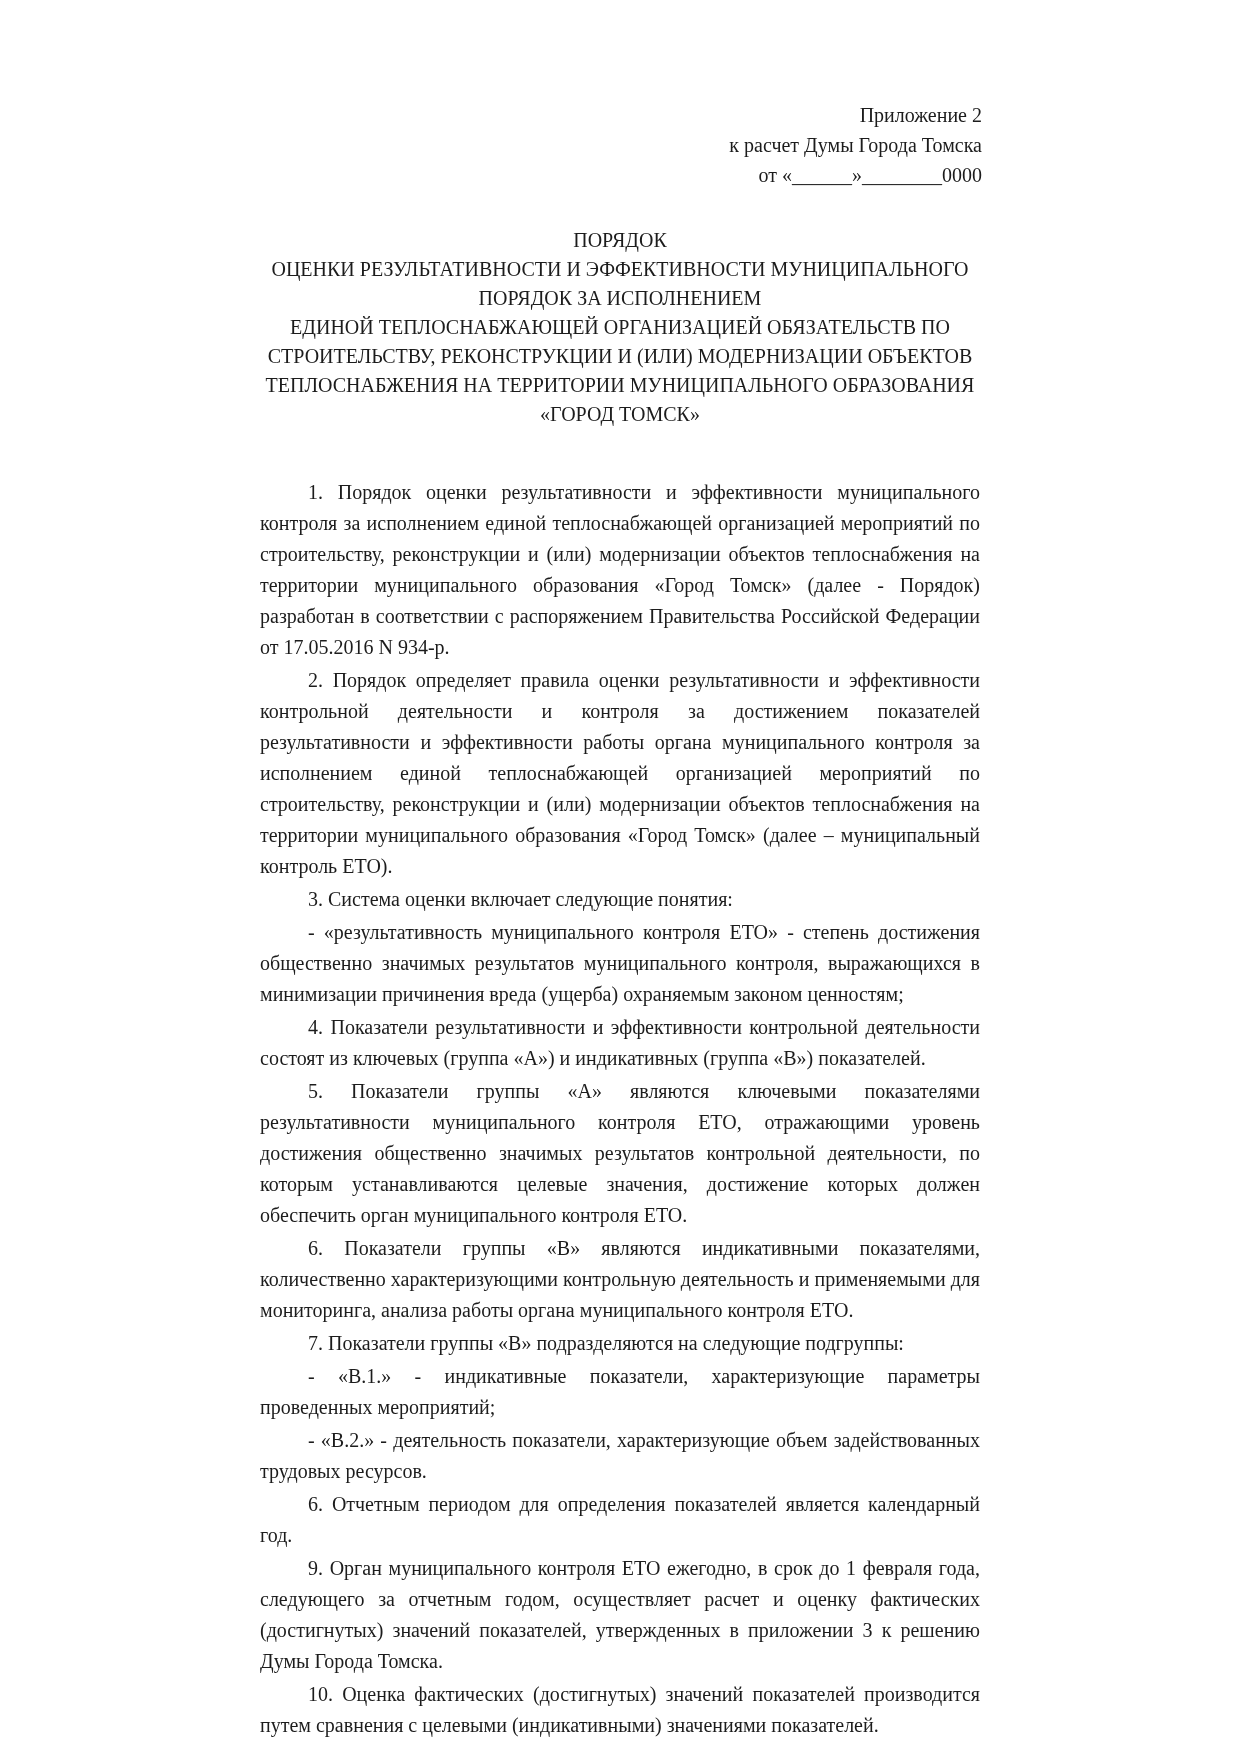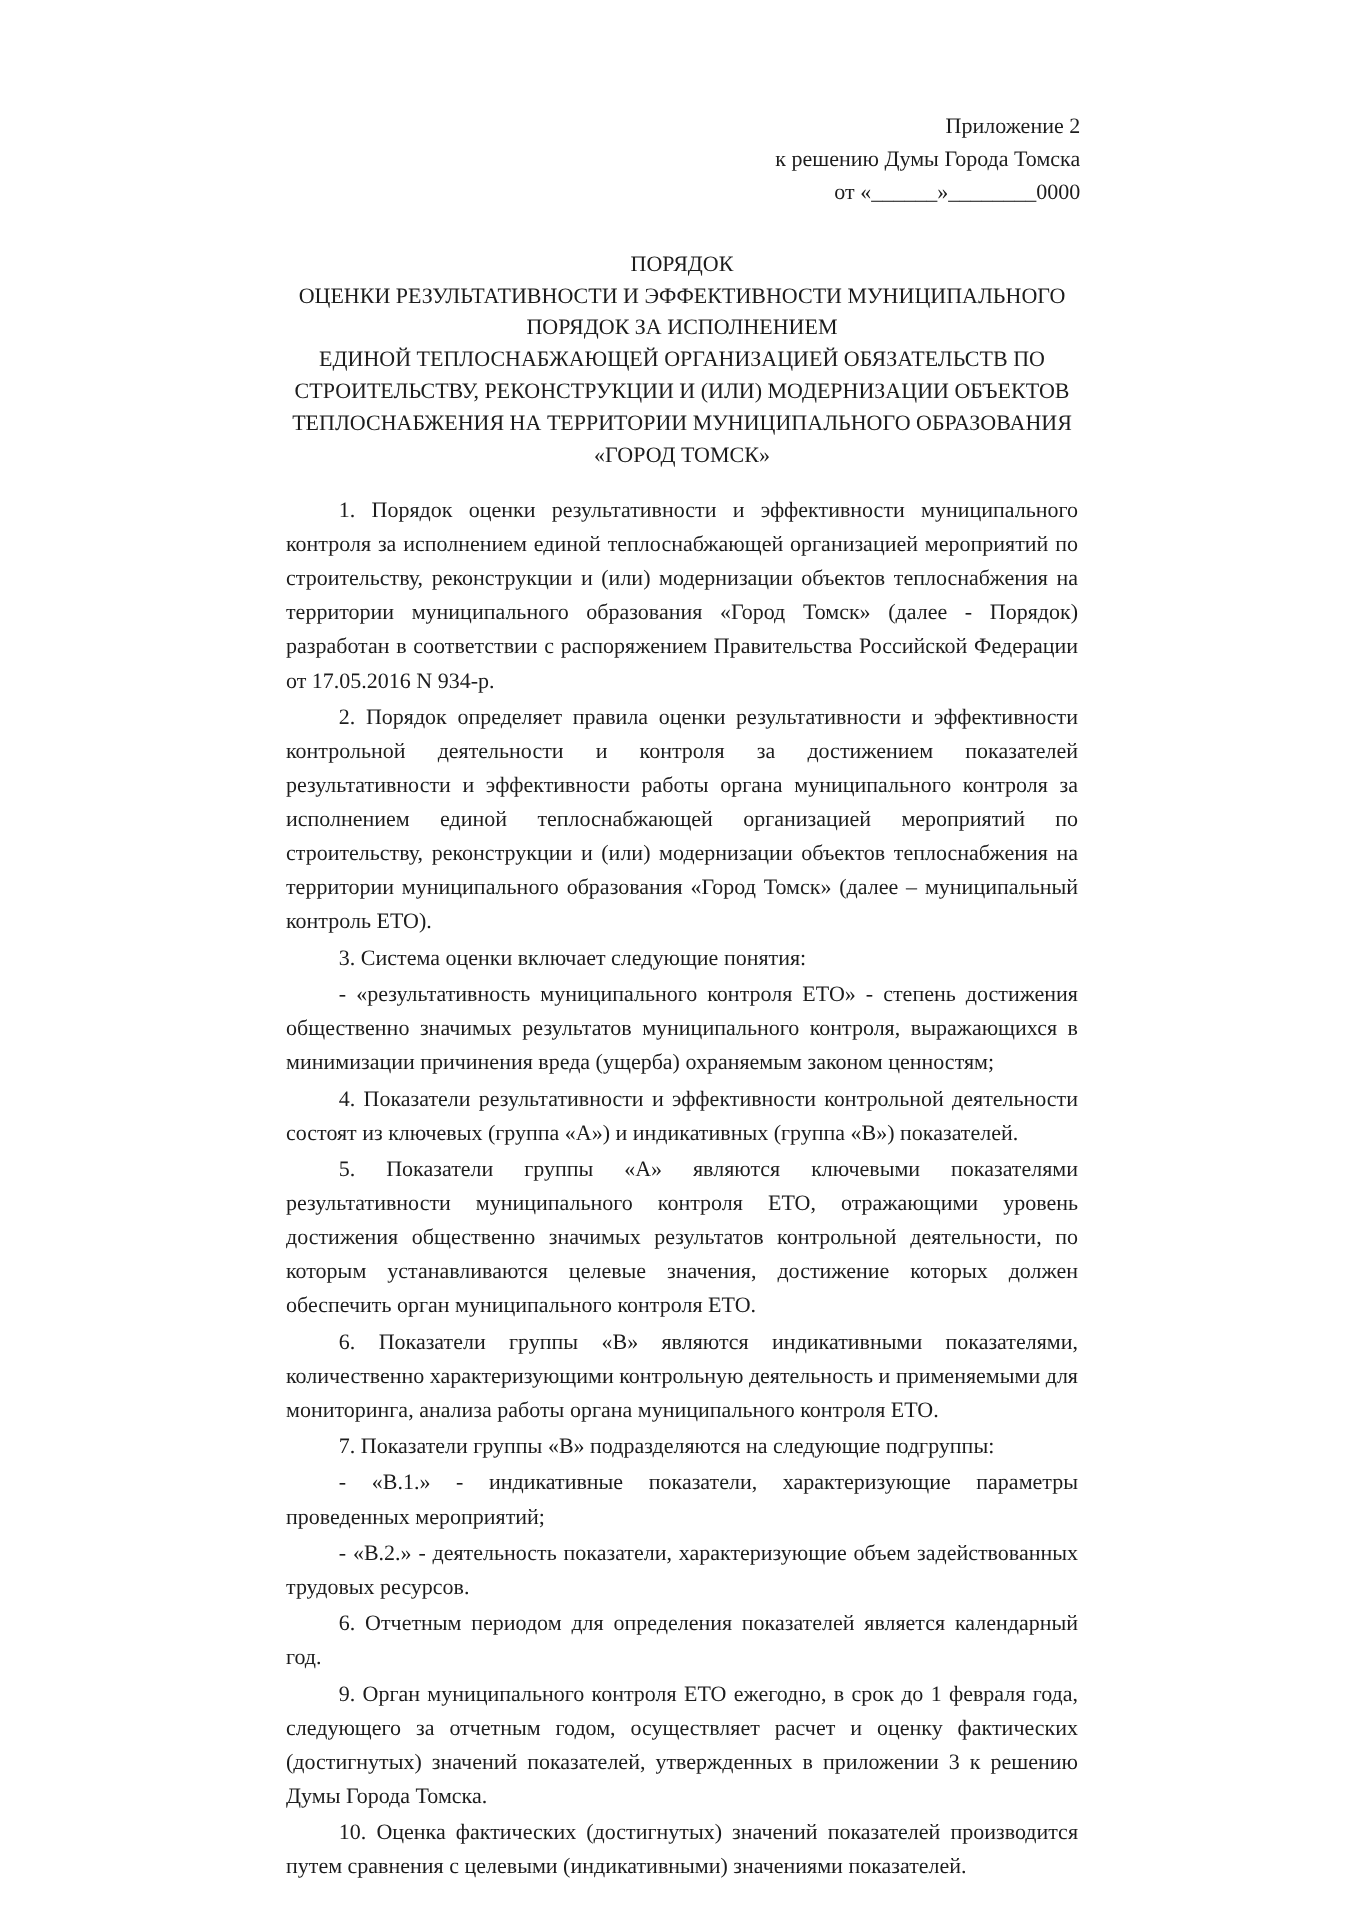--- a/index.html
+++ b/index.html
@@ -27,21 +27,21 @@
     line-height: 1.5;
     margin-bottom: 36px;
   }
   .header-block .blank-line {
     letter-spacing: 0;
   }
   .title-block {
     text-align: center;
     font-size: 20px;
     line-height: 1.45;
-    margin-bottom: 20px;
+    margin-bottom: 48px;
   }
   .title-block div {
     white-space: normal;
   }
   .body-block {
     font-size: 20px;
     line-height: 1.55;
     text-align: justify;
   }
   .body-block p {
@@ -50,21 +50,21 @@
     text-align: justify;
   }
 </style>
 </head>
 <body>
 
 <div class="page">
 
   <div class="header-block">
     <div>Приложение 2</div>
-    <div>к решению Думы Города Томска</div>
+    <div>к расчет Думы Города Томска</div>
     <div class="blank-line">от «______»________0000</div>
   </div>
 
   <div class="title-block">
     <div>ПОРЯДОК</div>
     <div>ОЦЕНКИ РЕЗУЛЬТАТИВНОСТИ И ЭФФЕКТИВНОСТИ МУНИЦИПАЛЬНОГО</div>
     <div>ПОРЯДОК ЗА ИСПОЛНЕНИЕМ</div>
     <div>ЕДИНОЙ ТЕПЛОСНАБЖАЮЩЕЙ ОРГАНИЗАЦИЕЙ ОБЯЗАТЕЛЬСТВ ПО</div>
     <div>СТРОИТЕЛЬСТВУ, РЕКОНСТРУКЦИИ И (ИЛИ) МОДЕРНИЗАЦИИ ОБЪЕКТОВ</div>
     <div>ТЕПЛОСНАБЖЕНИЯ НА ТЕРРИТОРИИ МУНИЦИПАЛЬНОГО ОБРАЗОВАНИЯ</div>

